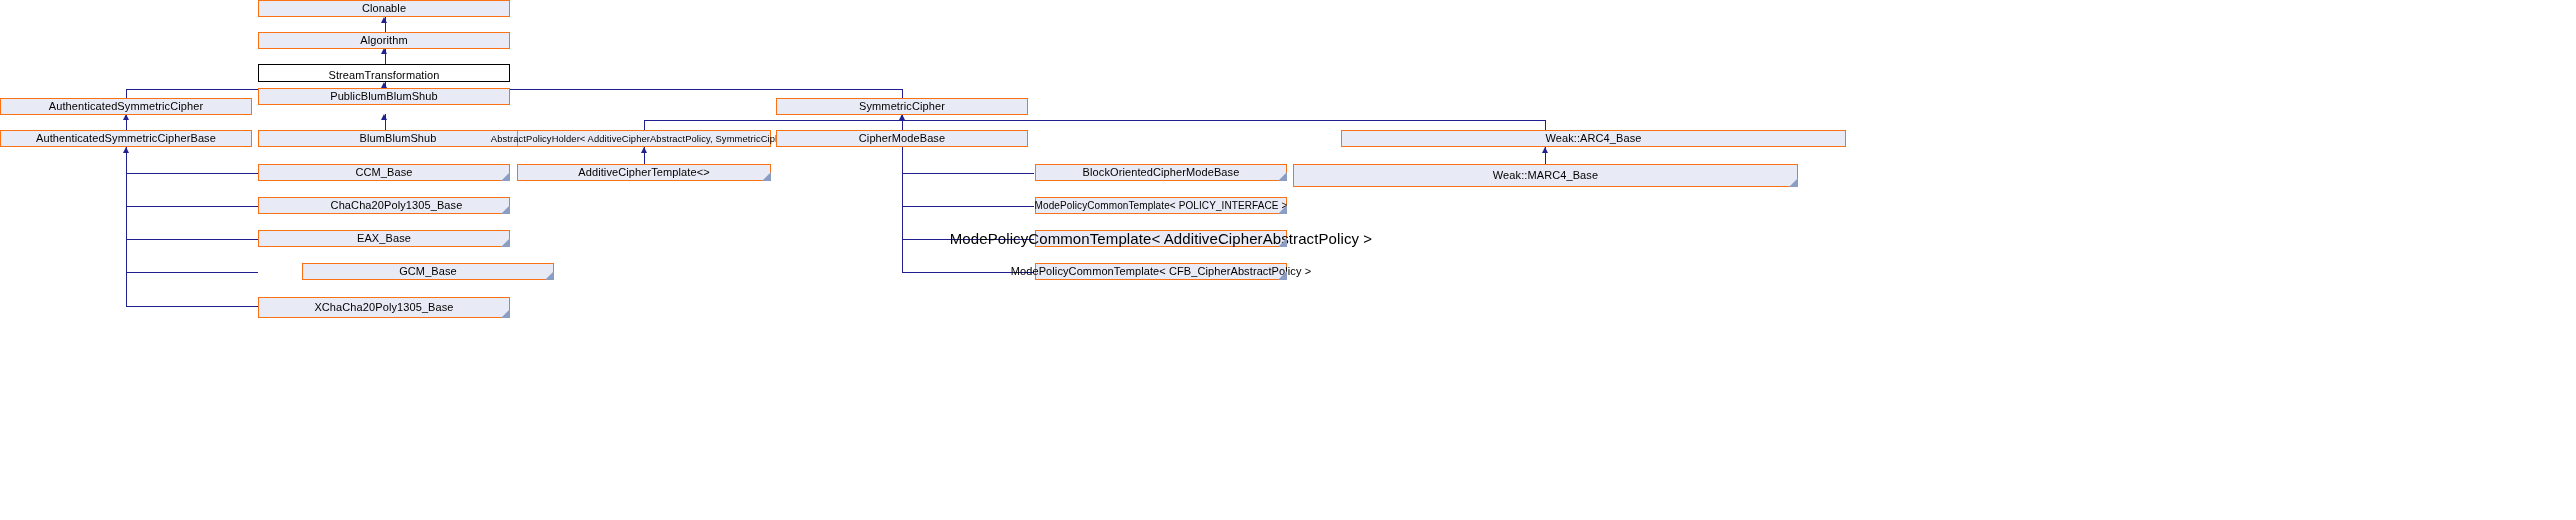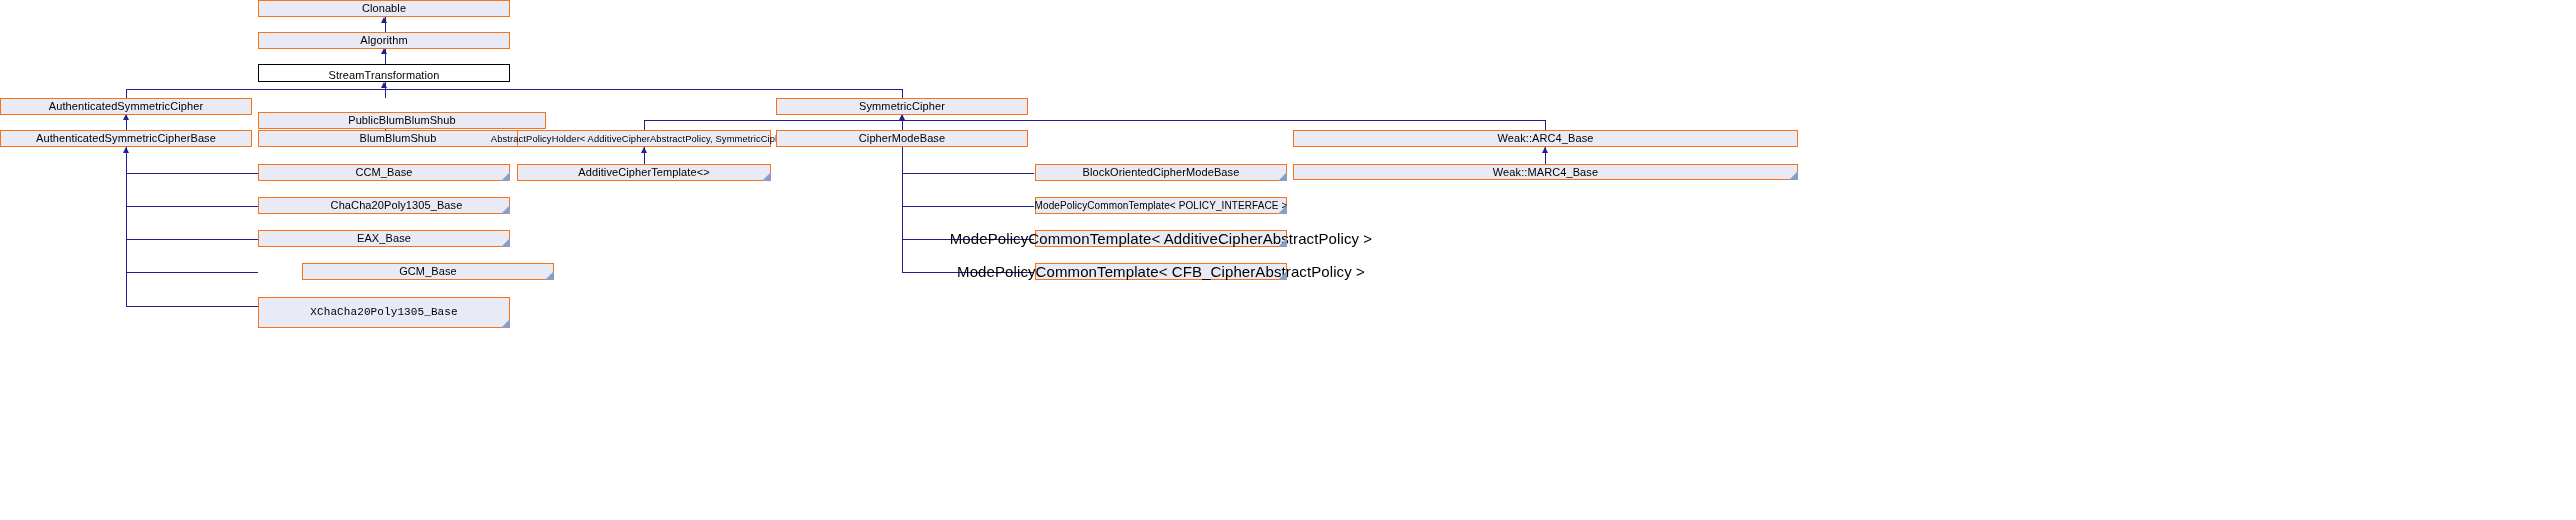--- a/index.html
+++ b/index.html
@@ -107,68 +107,68 @@
     </div>
     <div class="node" style="left: 258px; top: 32px; width: 252px; height: 17px;">
       <span>Algorithm</span>
     </div>
     <div class="node root" style="left: 258px; top: 64px; width: 252px; height: 18px; align-items: flex-end;">
       <span>StreamTransformation</span>
     </div>
     <div class="node" style="left: 0px; top: 98px; width: 252px; height: 17px;">
       <span>AuthenticatedSymmetricCipher</span>
     </div>
-    <div class="node" style="left: 258px; top: 112px; width: 288px; height: 17px;">
+    <div class="node" style="left: 258px; top: 88px; width: 252px; height: 17px;">
       <span>PublicBlumBlumShub</span>
     </div>
     <div class="node" style="left: 776px; top: 98px; width: 252px; height: 17px;">
       <span>SymmetricCipher</span>
     </div>
     <div class="node" style="left: 0px; top: 130px; width: 252px; height: 17px;">
       <span>AuthenticatedSymmetricCipherBase</span>
     </div>
     <div class="node" style="left: 258px; top: 130px; width: 280px; height: 17px;">
       <span>BlumBlumShub</span>
     </div>
     <div class="node" style="left: 517px; top: 130px; width: 254px; height: 17px;">
       <span style="font-size: 9.4px;">AbstractPolicyHolder&lt; AdditiveCipherAbstractPolicy, SymmetricCipher &gt;</span>
     </div>
     <div class="node" style="left: 776px; top: 130px; width: 252px; height: 17px;">
       <span>CipherModeBase</span>
     </div>
-    <div class="node" style="left: 1293px; top: 130px; width: 505px; height: 17px;">
+    <div class="node" style="left: 1341px; top: 130px; width: 505px; height: 17px;">
       <span>Weak::ARC4_Base</span>
     </div>
     <div class="node tmpl" style="left: 258px; top: 164px; width: 252px; height: 17px;">
       <span>CCM_Base</span>
     </div>
     <div class="node tmpl" style="left: 517px; top: 164px; width: 254px; height: 17px;">
       <span>AdditiveCipherTemplate&lt;&gt;</span>
     </div>
     <div class="node tmpl" style="left: 1035px; top: 164px; width: 252px; height: 17px;">
       <span>BlockOrientedCipherModeBase</span>
     </div>
-    <div class="node tmpl" style="left: 1293px; top: 164px; width: 505px; height: 16px;">
+    <div class="node tmpl" style="left: 1293px; top: 164px; width: 505px; height: 23px;">
       <span>Weak::MARC4_Base</span>
     </div>
     <div class="node tmpl" style="left: 258px; top: 197px; width: 252px; height: 17px; padding-left: 25px;">
       <span>ChaCha20Poly1305_Base</span>
     </div>
     <div class="node tmpl" style="left: 1035px; top: 197px; width: 252px; height: 17px;">
       <span style="font-size: 10px;">ModePolicyCommonTemplate&lt; POLICY_INTERFACE &gt;</span>
     </div>
     <div class="node tmpl" style="left: 258px; top: 230px; width: 252px; height: 17px;">
       <span>EAX_Base</span>
     </div>
     <div class="node tmpl" style="left: 1035px; top: 230px; width: 252px; height: 17px;">
       <span style="font-size: 15px;">ModePolicyCommonTemplate&lt; AdditiveCipherAbstractPolicy &gt;</span>
     </div>
     <div class="node tmpl" style="left: 258px; top: 263px; width: 252px; height: 17px; margin-left: 44px;">
       <span>GCM_Base</span>
     </div>
     <div class="node tmpl" style="left: 1035px; top: 263px; width: 252px; height: 17px;">
-      <span style="font-size: 15px;">ModePolicyCommonTemplate&lt; CFB_CipherAbstractPolicy &gt;</span>
+      <span style="font-size: 11px;">ModePolicyCommonTemplate&lt; CFB_CipherAbstractPolicy &gt;</span>
     </div>
-    <div class="node tmpl" style="left: 258px; top: 297px; width: 252px; height: 31px; font-family: Liberation Mono, monospace;">
+    <div class="node tmpl" style="left: 258px; top: 297px; width: 252px; height: 21px;">
       <span>XChaCha20Poly1305_Base</span>
     </div>
   </div>
 
 
 </body></html>

